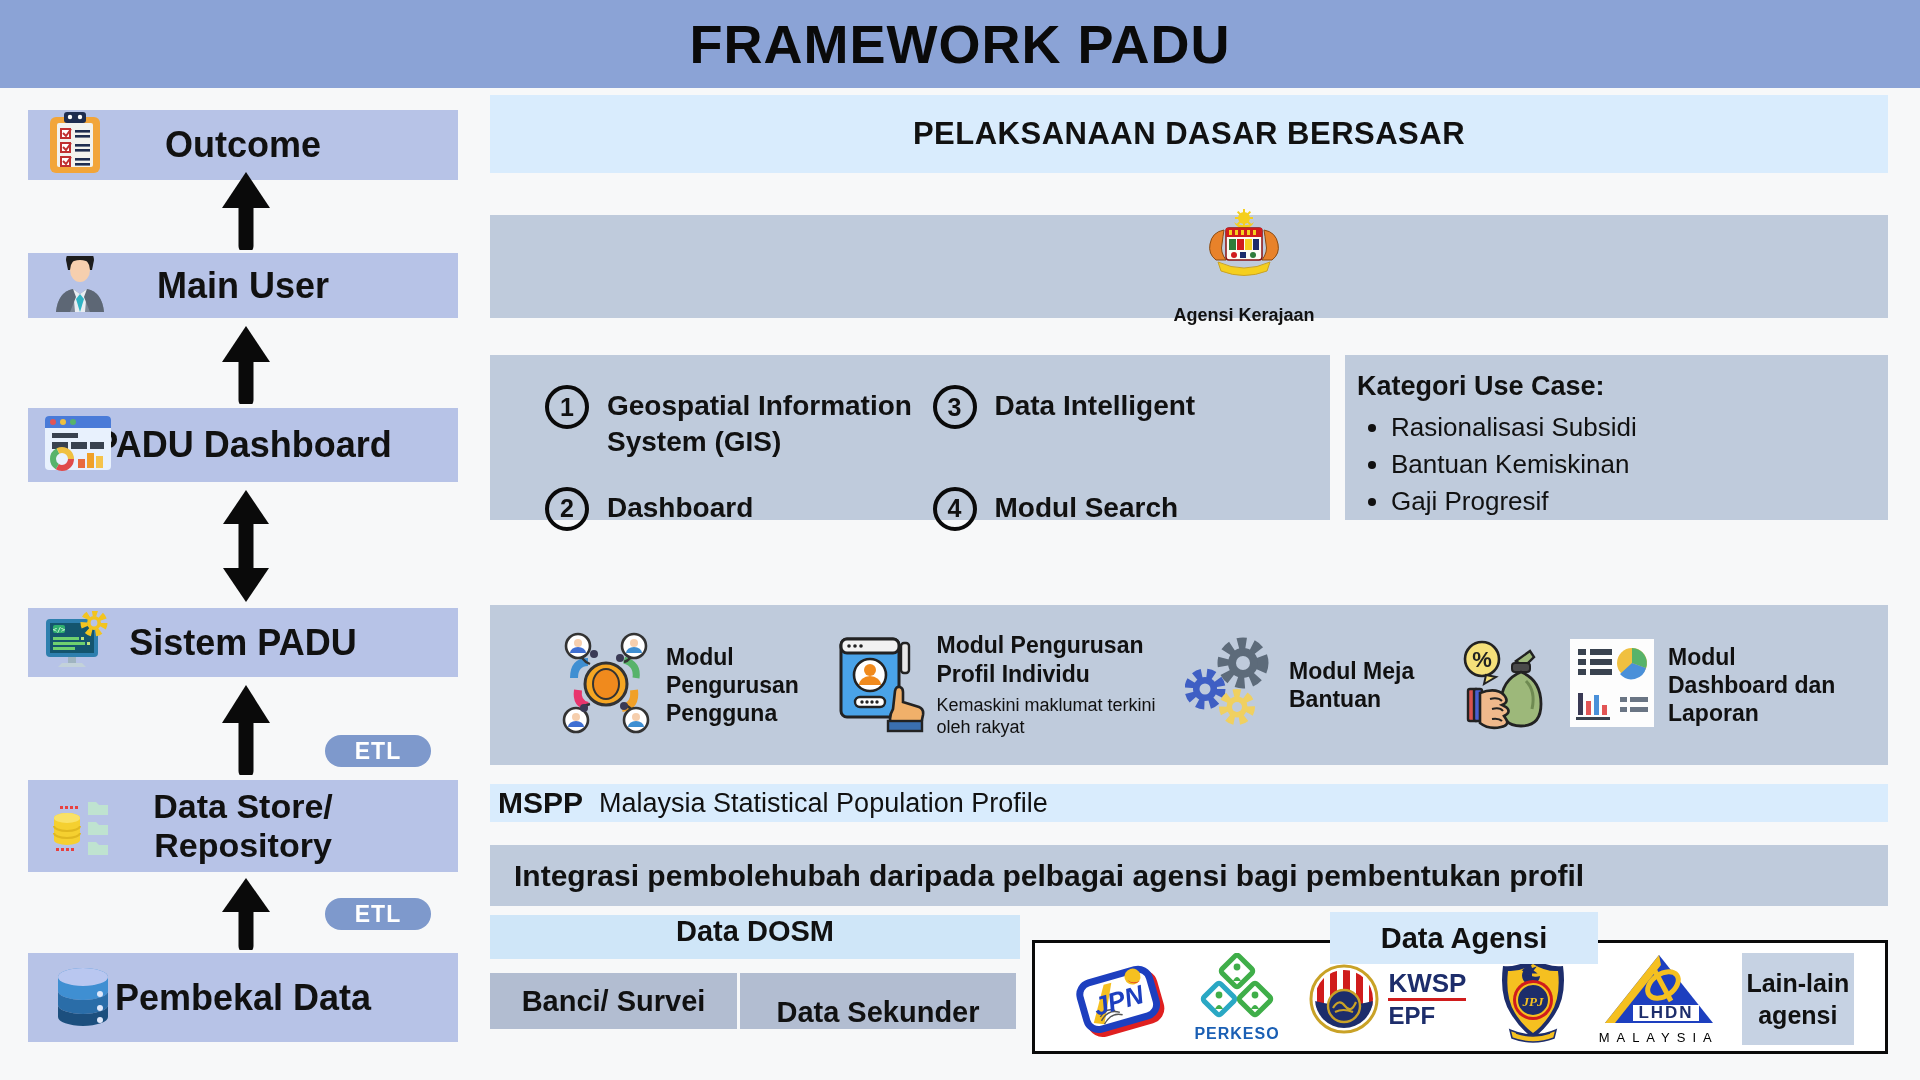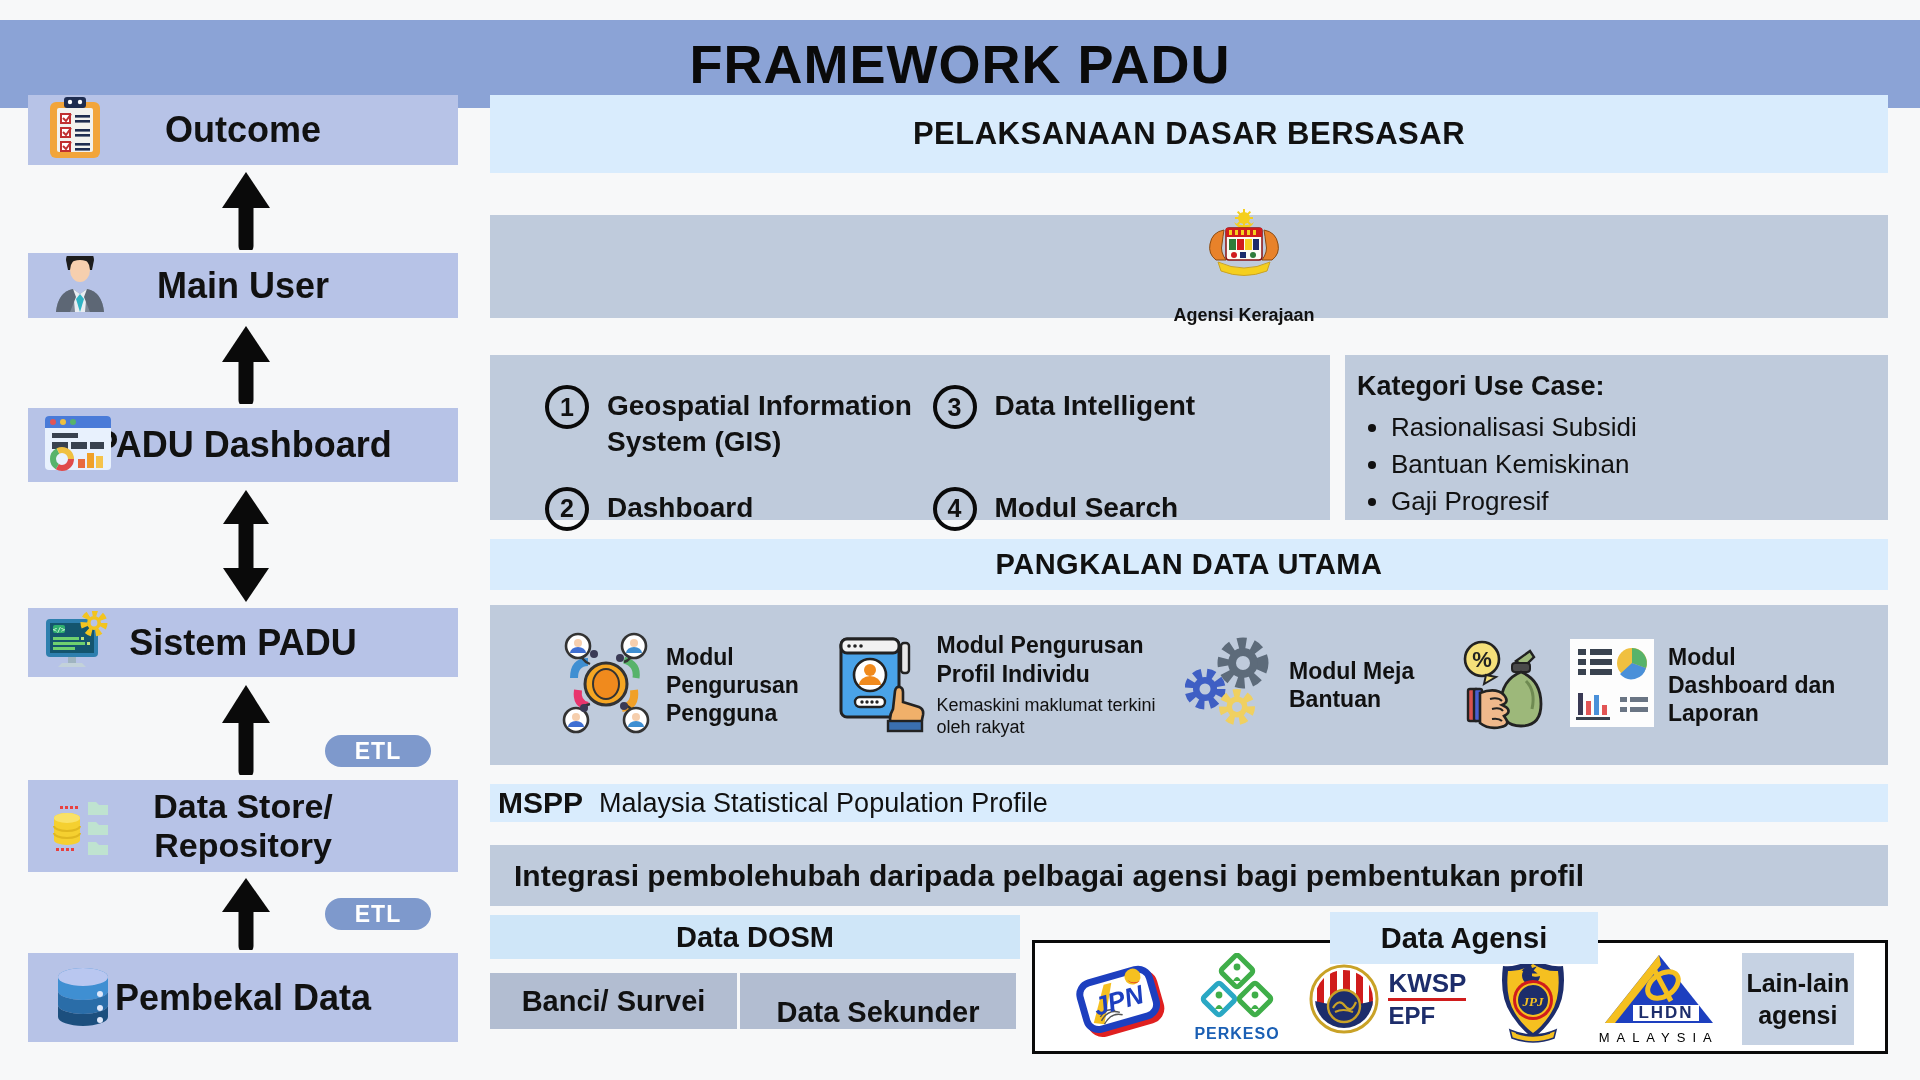--- a/index.html
+++ b/index.html
@@ -6,30 +6,30 @@
     --c-banner:#8ba3d6; --c-panel:#b7c3e7; --c-lightblue:#d9ecfd; --c-greyblue:#bfcbdc;
     --c-pill:#7e99cc; --c-dosm:#cfe6f8; --c-greybox:#b2bdd1; --c-agensihdr:#d6e9fa;
     --c-lain:#c6d2e3; --c-bg:#f7f8f9; --c-ink:#111111;
   }
   *{margin:0;padding:0;box-sizing:border-box;}
   html,body{background:#e8e8e8;}
   body{font-family:"Liberation Sans","DejaVu Sans",sans-serif;color:var(--c-ink);}
   .stage{position:relative;width:1920px;height:1080px;background:var(--c-bg);overflow:hidden;}
 
   
-  .banner{position:absolute;left:0;top:20px;width:1920px;height:88px;background:var(--c-banner);
+  .banner{position:absolute;left:0;top:0;width:1920px;height:88px;background:var(--c-banner);
     display:flex;align-items:center;justify-content:center;}
   .banner h1{font-size:54px;font-weight:bold;letter-spacing:1px;color:#0a0a0a;}
 
   
   .flow-box{position:absolute;left:28px;width:430px;background:var(--c-panel);
     display:flex;align-items:center;justify-content:center;}
   .flow-label{font-weight:bold;font-size:36px;text-align:center;white-space:pre-line;line-height:1.15;}
   .flow-icon{position:absolute;left:16px;top:50%;transform:translateY(-50%);}
-  .b-outcome{top:95px;height:70px;}
+  .b-outcome{top:110px;height:70px;}
   .b-mainuser{top:253px;height:65px;}
   .b-dashboard{top:408px;height:74px;}
   .b-sistem{top:608px;height:69px;}
   .b-datastore{top:780px;height:92px;}
   .b-datastore .flow-label{font-size:34px;}
   .b-pembekal{top:953px;height:89px;}
 
   .arrow{position:absolute;left:218px;}
   .etl-pill{position:absolute;left:325px;width:106px;height:32px;background:var(--c-pill);
     border-radius:16px;display:flex;align-items:center;justify-content:center;
@@ -68,21 +68,21 @@
 
   .bar-mspp{top:784px;height:38px;background:var(--c-lightblue);
     display:flex;align-items:center;padding-left:8px;gap:16px;}
   .mspp-abbr{font-weight:bold;font-size:30px;}
   .mspp-full{font-size:27px;}
 
   .bar-integrasi{top:845px;height:61px;background:var(--c-greyblue);
     display:flex;align-items:center;padding-left:24px;font-weight:bold;font-size:30px;}
 
   .hdr-dosm{position:absolute;left:490px;top:915px;width:530px;height:44px;background:var(--c-dosm);
-    display:flex;align-items:center;justify-content:center;font-weight:bold;font-size:29px;}
+    display:flex;align-items:flex-start;justify-content:center;font-weight:bold;font-size:29px;}
   .box-banci{position:absolute;left:490px;top:973px;width:247px;height:56px;background:var(--c-greybox);
     display:flex;align-items:center;justify-content:center;font-weight:bold;font-size:29px;}
   .box-sekunder{position:absolute;left:740px;top:973px;width:276px;height:56px;background:var(--c-greybox);
     display:flex;align-items:flex-end;justify-content:center;font-weight:bold;font-size:29px;}
 
   .box-agensi-outer{position:absolute;left:1032px;top:940px;width:856px;height:114px;background:#ffffff;
     border:3px solid #0a0a0a;display:flex;align-items:center;justify-content:space-evenly;padding:4px 8px 0 8px;}
   .hdr-agensi{position:absolute;left:1330px;top:912px;width:268px;height:52px;background:var(--c-agensihdr);
     display:flex;align-items:center;justify-content:center;font-weight:bold;font-size:29px;z-index:3;}
   .logo{display:flex;flex-direction:column;align-items:center;justify-content:center;}
@@ -354,23 +354,20 @@
 
   <div class="box-kategori">
     <div class="kategori-title">Kategori Use Case:</div>
     <ul>
       <li>Rasionalisasi Subsidi</li>
       <li>Bantuan Kemiskinan</li>
       <li>Gaji Progresif</li>
     </ul>
   </div>
 
-  <div class="rbar bar-pangkalan">
-    <span>PANGKALAN DATA UTAMA</span>
-  </div>
 
   <div class="rbar bar-modules">
 
     <div class="module">
       <span>
         <svg width="96" height="102" viewBox="0 0 96 102">
           <path d="M30 30 q-14 0 -14 16" stroke="#3f8fd2" stroke-width="8" fill="none"></path>
           <path d="M66 28 q14 4 12 18" stroke="#57b36a" stroke-width="7" fill="none"></path>
           <path d="M30 74 q-12 -2 -10 -16" stroke="#e8356d" stroke-width="8" fill="none"></path>
           <path d="M64 76 q14 -2 12 -18" stroke="#f0a028" stroke-width="8" fill="none"></path>

